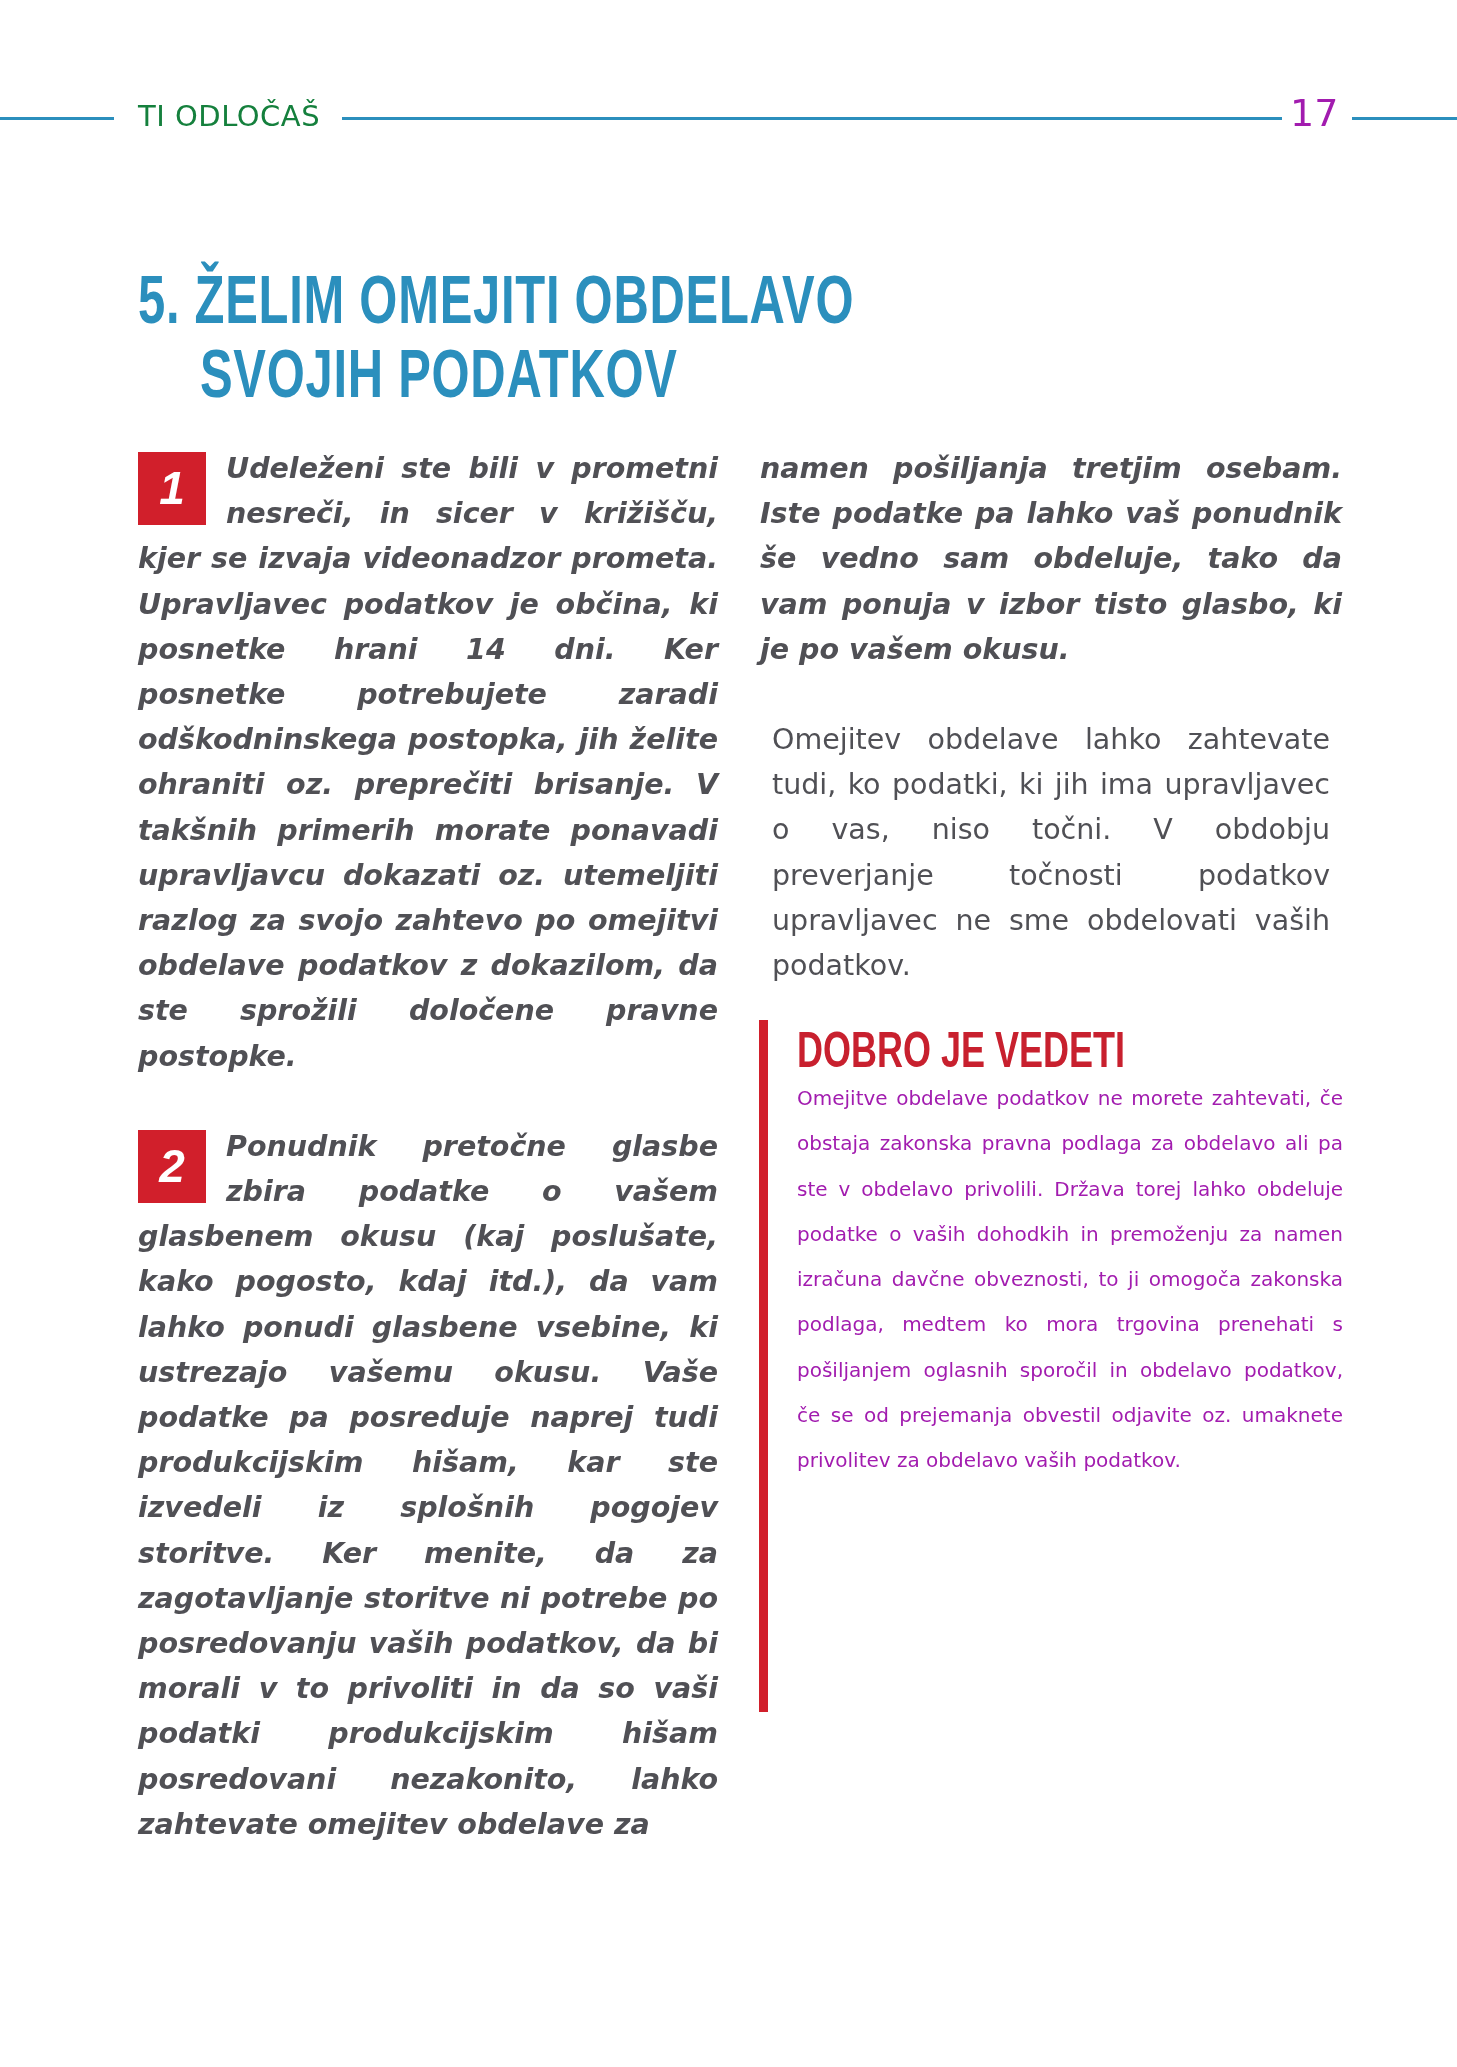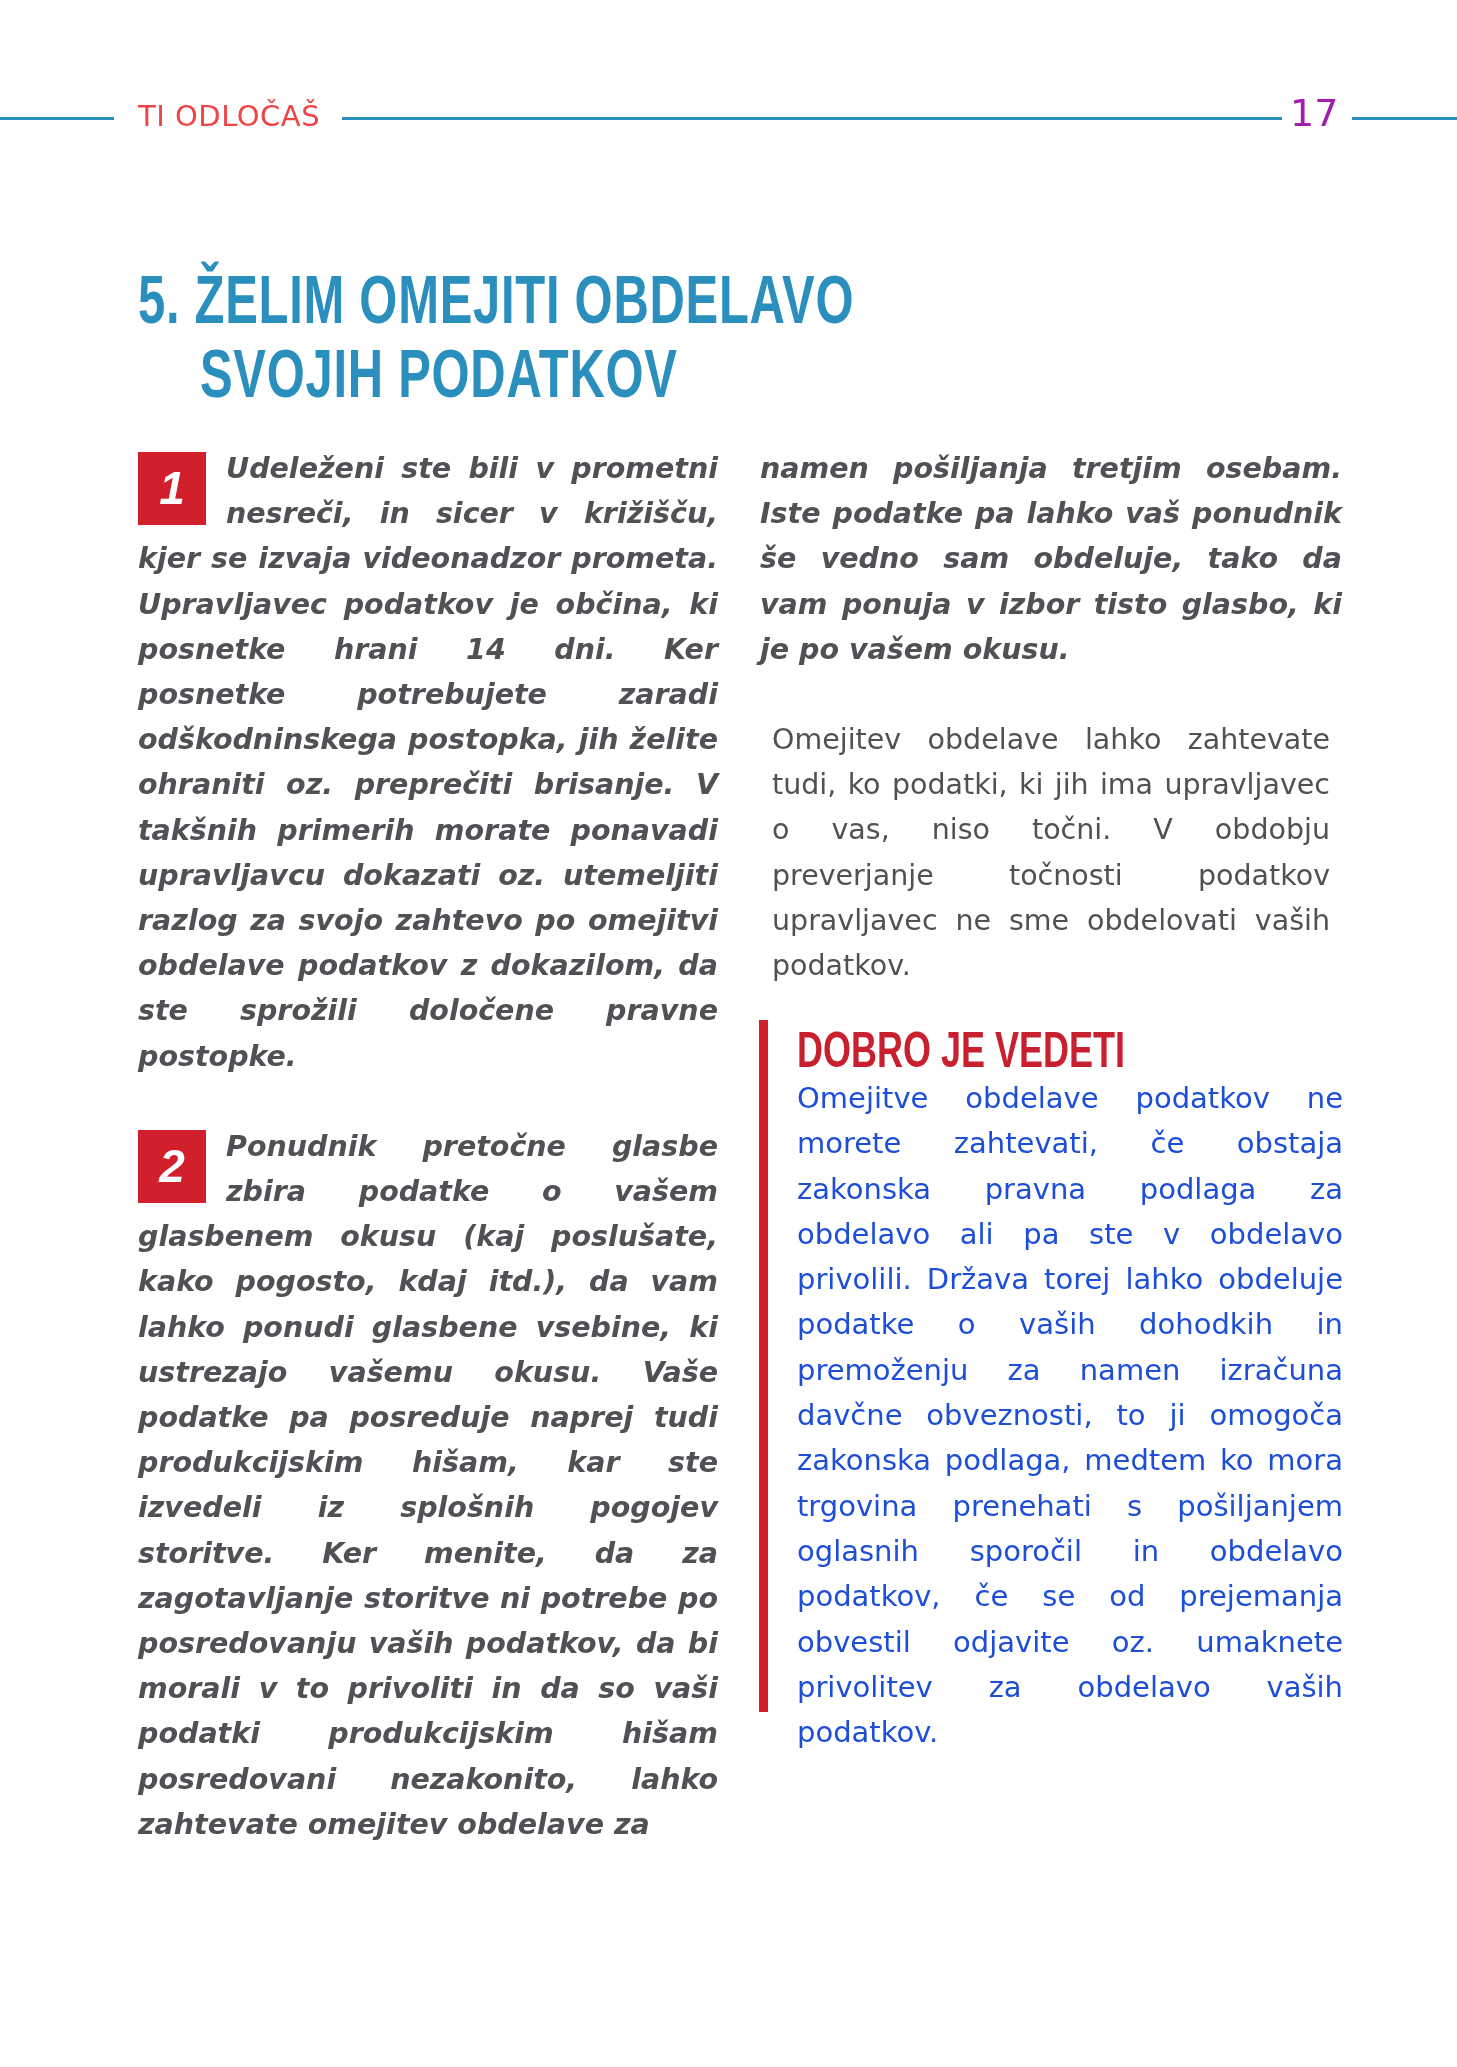--- a/index.html
+++ b/index.html
@@ -3,38 +3,38 @@
 <meta charset="utf-8">
 <style>
   html, body { margin: 0; padding: 0; background: #ffffff; }
   body { width: 1457px; height: 2067px; position: relative; overflow: hidden; font-family: "DejaVu Sans", sans-serif; }
 
   .header { position: absolute; left: 0; top: 95px; width: 1457px; height: 50px; }
   .rule { position: absolute; top: 22px; height: 3px; background: #2b8fbd; }
   .rule.r1 { left: 0; width: 114px; }
   .rule.r2 { left: 342px; width: 940px; }
   .rule.r3 { left: 1352px; width: 105px; }
-  .section-label { position: absolute; left: 138px; top: 4px; font-family: "DejaVu Sans", sans-serif; font-size: 29px; color: #ef4444; letter-spacing: 0.5px; white-space: nowrap; }
+  .section-label { position: absolute; left: 138px; top: 4px; font-family: "DejaVu Sans", sans-serif; font-size: 29px; color: #15803d; letter-spacing: 0.5px; white-space: nowrap; }
   .page-number { position: absolute; left: 1290px; top: -4px; font-family: "DejaVu Sans", sans-serif; font-size: 38px; color: #a21caf; white-space: nowrap; }
 
   .title { position: absolute; left: 138px; top: 262px; width: 800px; font-family: "Liberation Sans", sans-serif; font-weight: bold; font-size: 68px; line-height: 74px; color: #2b8fbd; transform: scaleX(0.72); transform-origin: left top; white-space: nowrap; letter-spacing: 1px; }
   .title .line2 { display: block; padding-left: 86px; }
 
   .col { position: absolute; font-family: "DejaVu Sans", sans-serif; font-size: 28.5px; line-height: 45.2px; color: #505055; text-align: justify; }
   .col.left { left: 138px; top: 446px; width: 580px; }
   .col.right { left: 760px; top: 446px; width: 582px; }
   .italic { font-style: italic; font-weight: bold; }
   .item { margin: 0 0 45px 0; }
   .badge { float: left; width: 68px; height: 73px; background: #d11f2b; color: #ffffff; font-family: "Liberation Sans", sans-serif; font-weight: bold; font-size: 46px; line-height: 73px; text-align: center; margin: 6px 20px 0 0; }
   .plain { font-weight: normal; font-style: normal; }
 
   .callout { position: absolute; left: 759px; top: 1020px; width: 590px; height: 692px; padding-left: 11px; }
   .callout-bar { position: absolute; left: 0; top: 0; width: 9px; height: 692px; background: #d11f2b; }
   .callout-title { position: absolute; left: 38px; top: 2px; font-family: "Liberation Sans", sans-serif; font-weight: bold; font-size: 50px; line-height: 56px; color: #c8202e; transform: scaleX(0.72); transform-origin: left top; white-space: nowrap; }
-  .callout-body { position: absolute; left: 38px; top: 56px; width: 546px; font-family: "DejaVu Sans", sans-serif; font-size: 29px; line-height: 45.3px; color: #1d4ed8; text-align: justify; }
+  .callout-body { position: absolute; left: 38px; top: 56px; width: 546px; font-family: "DejaVu Sans", sans-serif; font-size: 20px; line-height: 45.3px; color: #a21caf; text-align: justify; }
 </style>
 </head>
 <body>
 
 <div class="header">
   <div class="rule r1"></div>
   <span class="section-label">TI ODLOČAŠ</span>
   <div class="rule r2"></div>
   <span class="page-number">17</span>
   <div class="rule r3"></div>

